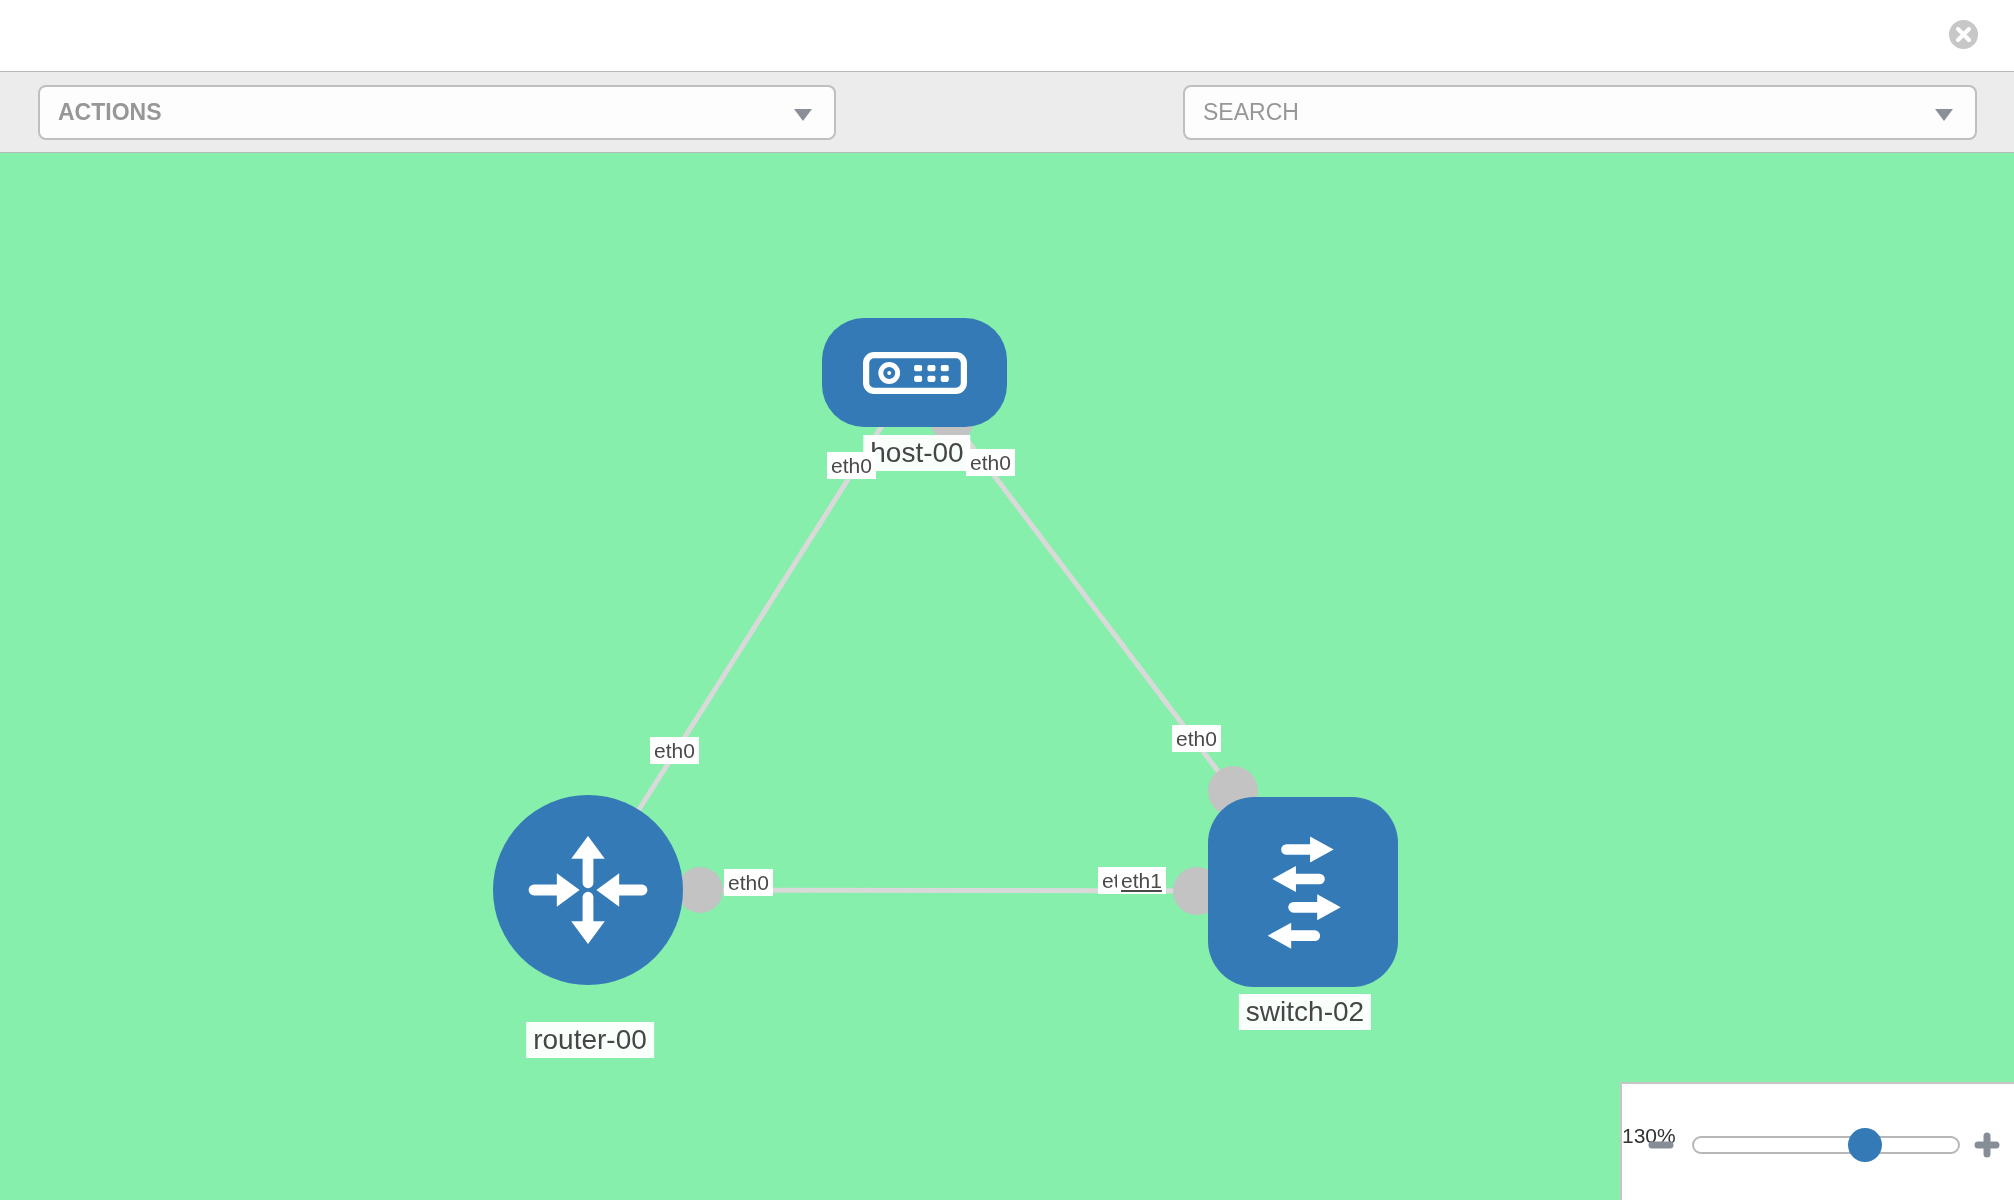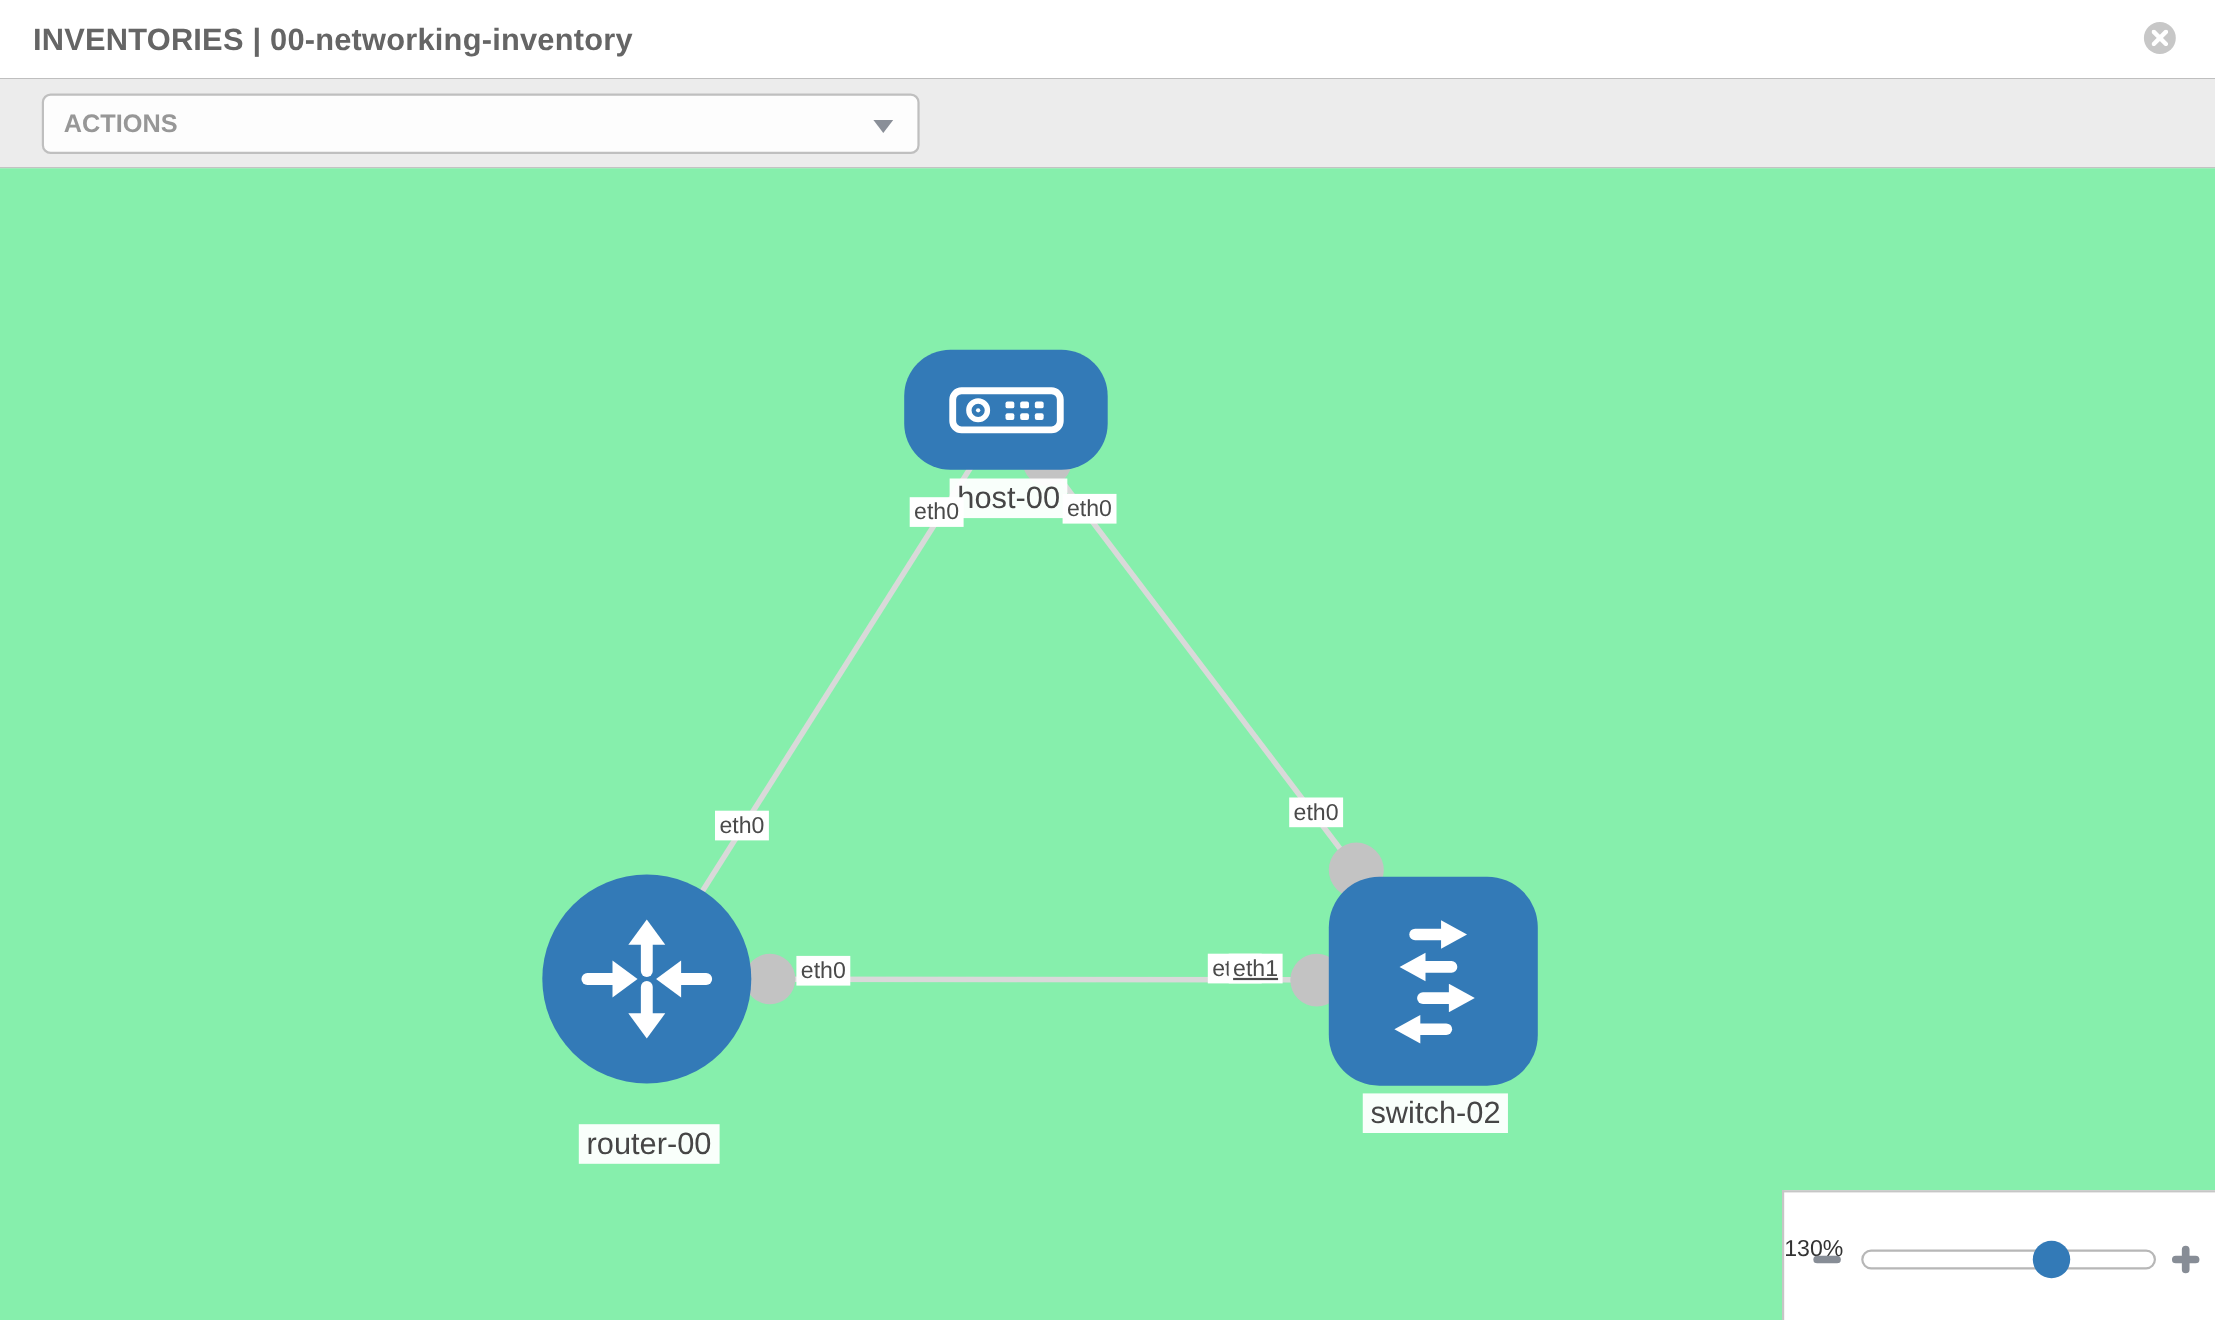--- a/index.html
+++ b/index.html
@@ -67,21 +67,20 @@
   .zoom-plus  { left:350px; }
   .slider-track { position:absolute; left:70px; top:52px; width:268px; height:18px;
     background:#ffffff; border:2px solid #b7b7b7; border-radius:10px; cursor:pointer; }
   .slider-knob { position:absolute; left:226px; top:44px; width:34px; height:34px;
     border-radius:50%; background:#337ab7; cursor:grab; }
 </style>
 </head>
 <body>
 
 <div class="header">
-  <div class="title">INVENTORIES | 00-networking-inventory</div>
   <div class="close-btn">
     <svg width="15" height="15" viewBox="0 0 15 15">
       <path d="M2 2 L13 13 M13 2 L2 13" stroke="#ffffff" stroke-width="4" stroke-linecap="round"></path>
     </svg>
   </div>
 </div>
 
 <div class="toolbar">
   <div class="dropdown dd-actions">
     <span class="dd-label">ACTIONS</span>
@@ -94,20 +93,24 @@
     <path d="M7 31 L20 18" stroke="#878d96" stroke-width="8" stroke-linecap="round"></path>
   </svg>
 
   <svg class="tool-icon" style="left:1116px" viewBox="0 0 38 38">
     <circle cx="12" cy="12" r="7" fill="none" stroke="#878d96" stroke-width="5.5"></circle>
     <path d="M17 17 L31 31" stroke="#878d96" stroke-width="5.5" stroke-linecap="round"></path>
     <path d="M24.5 24.5 L29.5 19.5" stroke="#878d96" stroke-width="5" stroke-linecap="round"></path>
     <path d="M29.5 29.5 L34 25" stroke="#878d96" stroke-width="5" stroke-linecap="round"></path>
   </svg>
 
+  <div class="dropdown dd-search">
+    <span class="dd-label">SEARCH</span>
+    <span class="caret"></span>
+  </div>
 </div>
 
 <div class="canvas">
 
   <svg class="net-svg" width="2014" height="1047">
 
     <line x1="916" y1="219" x2="588" y2="737" stroke="#d9d9d9" stroke-width="5"></line>
     <line x1="952" y1="267" x2="1233" y2="638" stroke="#d9d9d9" stroke-width="5"></line>
     <line x1="588" y1="737" x2="1303" y2="738" stroke="#d9d9d9" stroke-width="5"></line>
 

